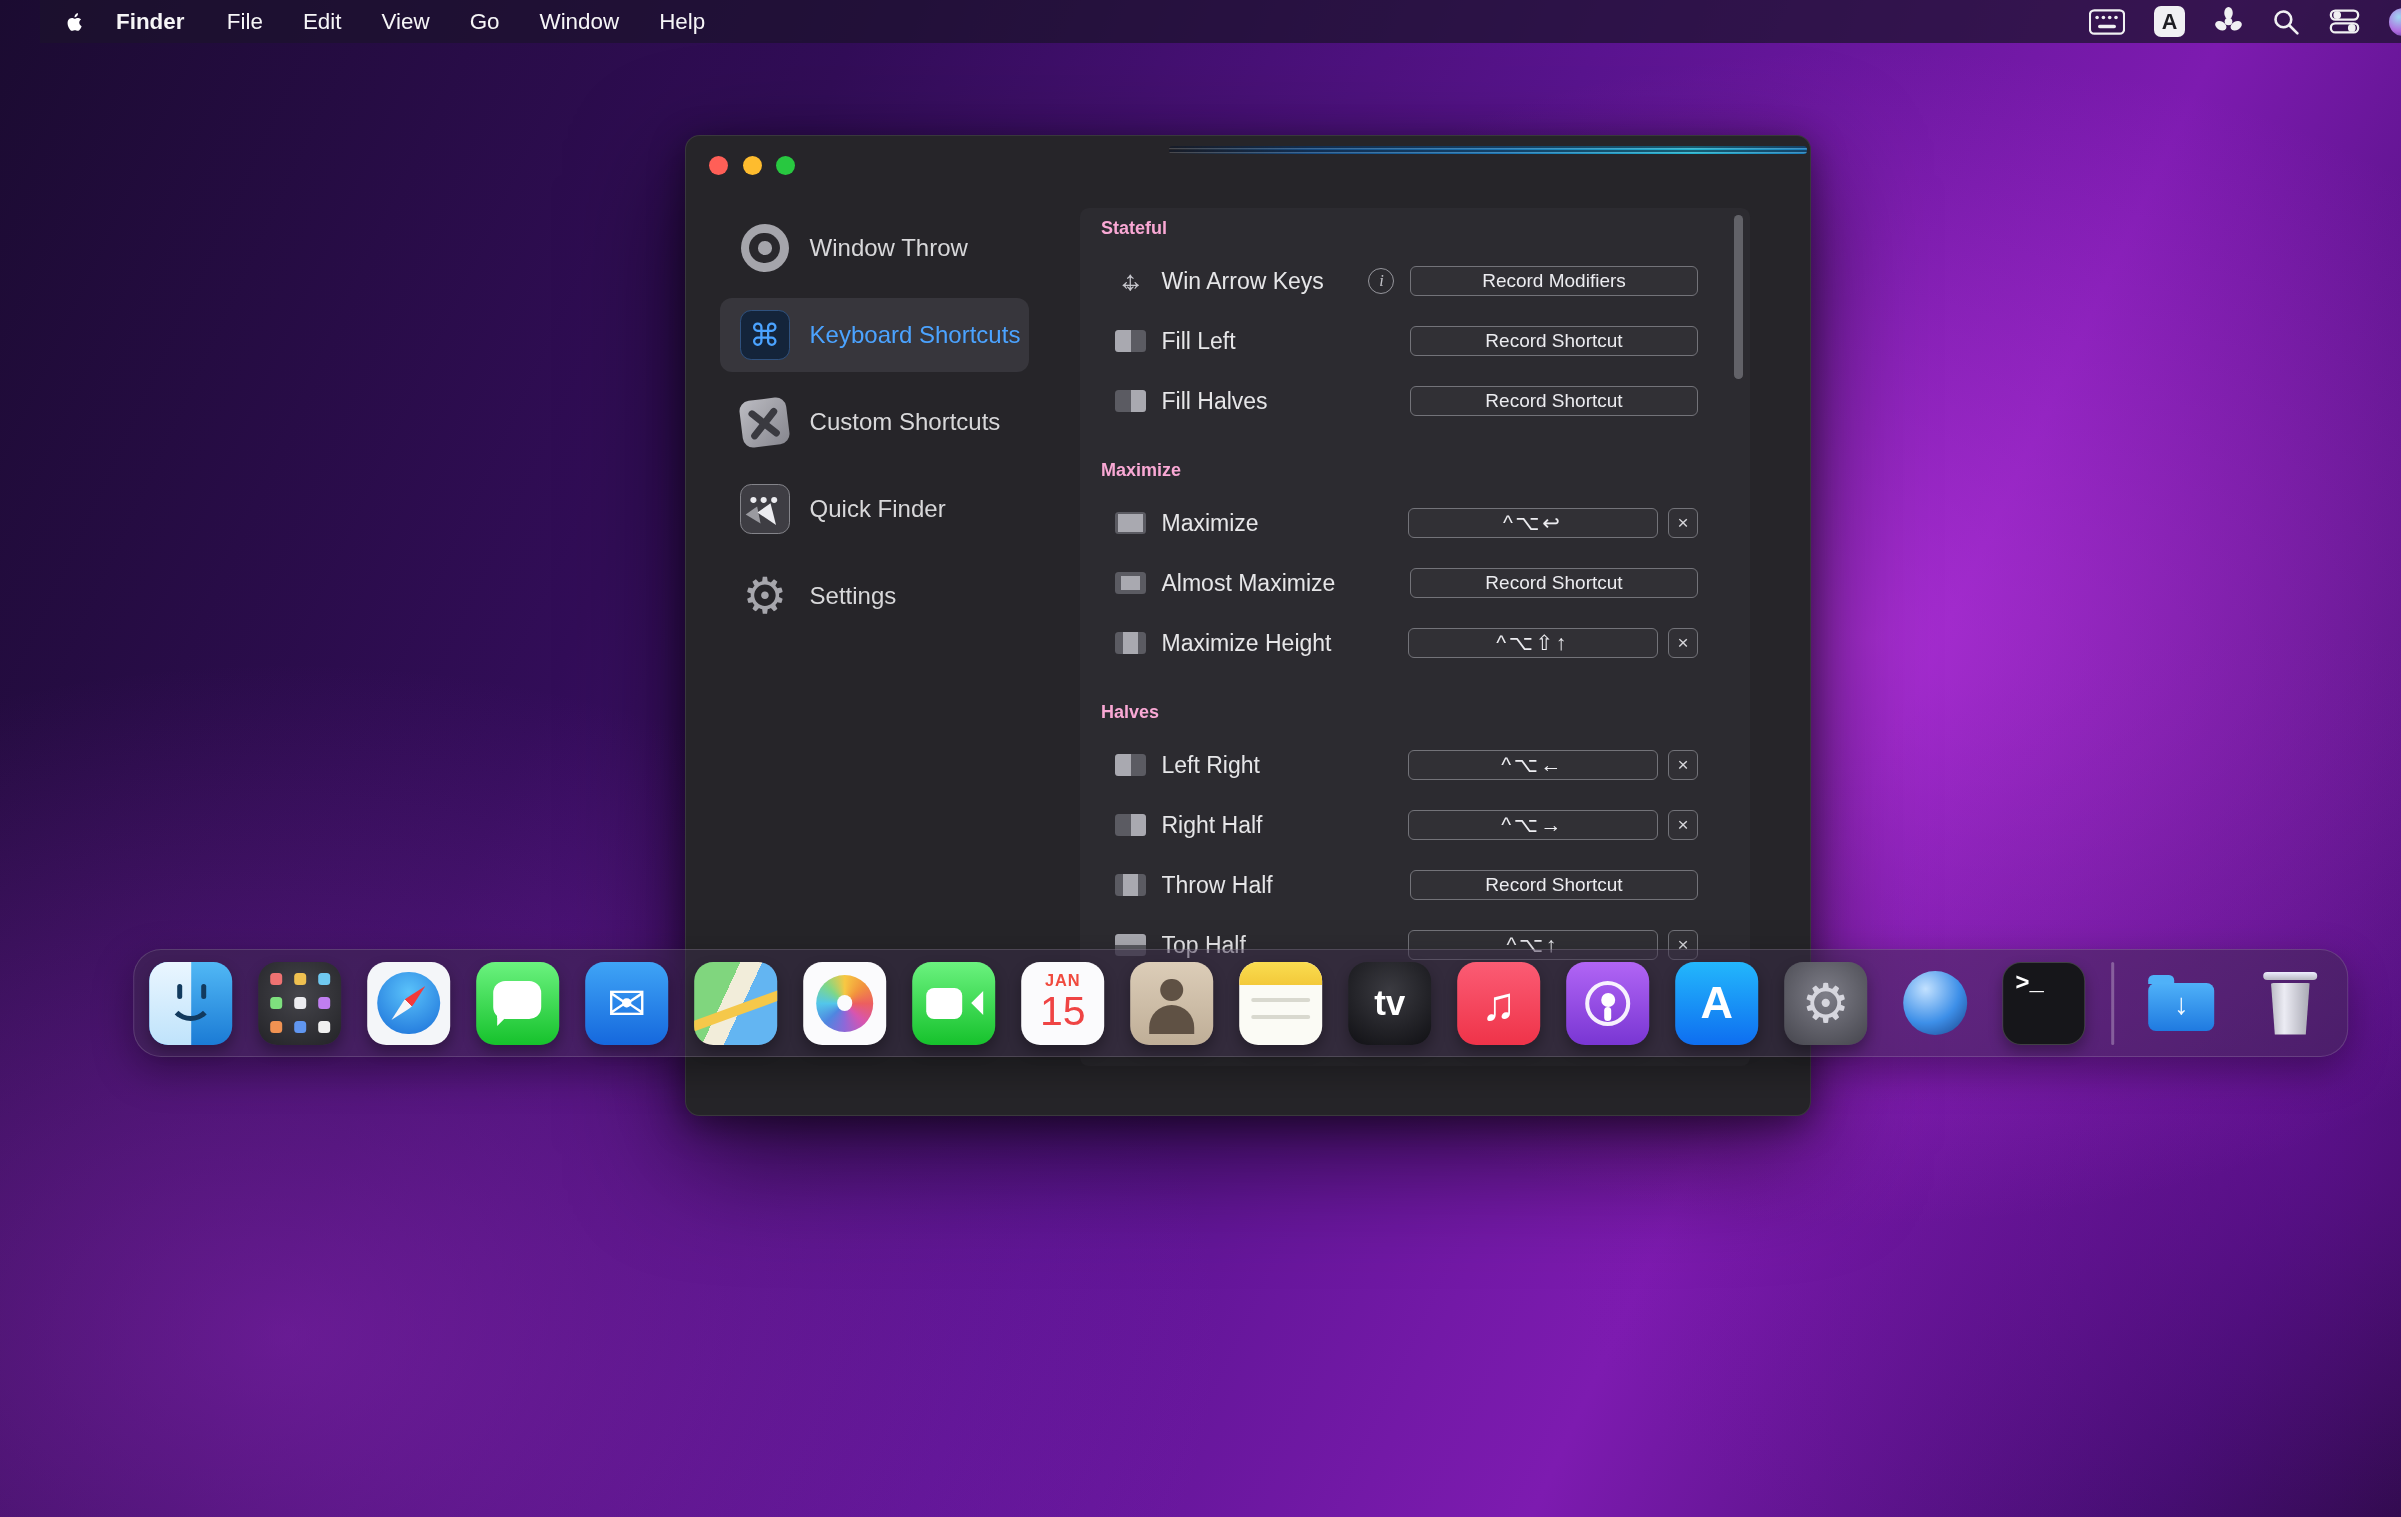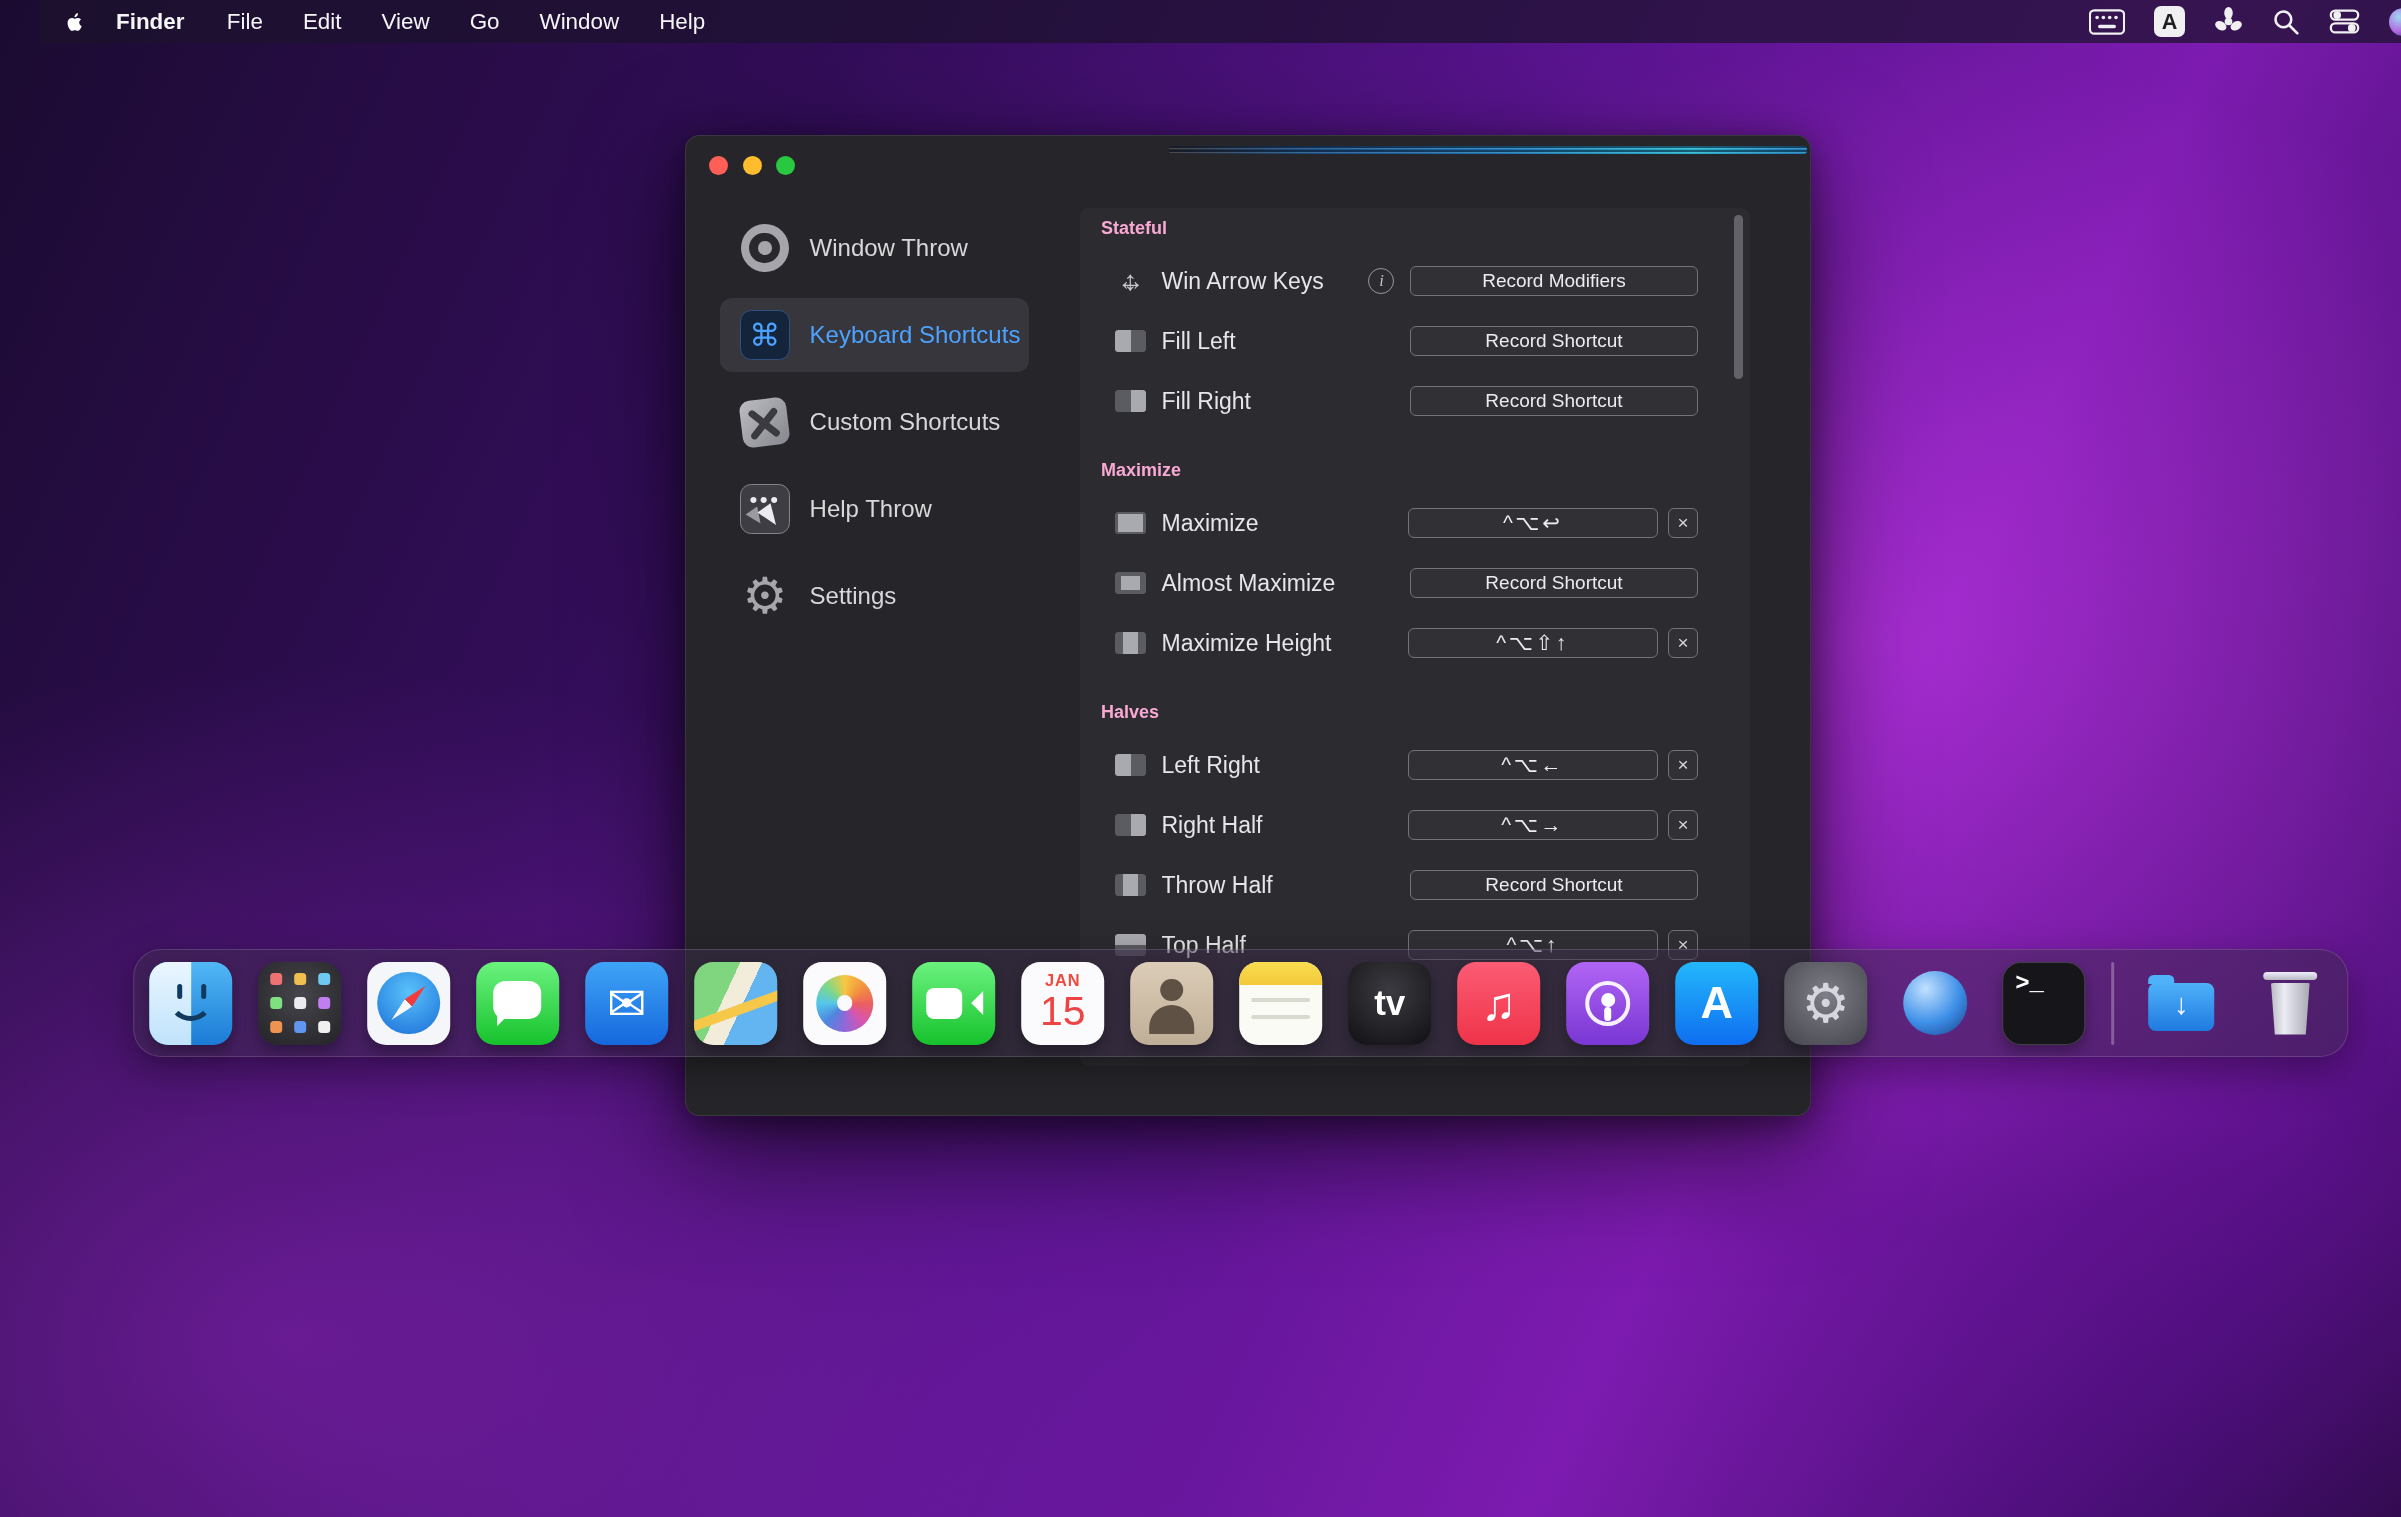--- a/index.html
+++ b/index.html
@@ -319,21 +319,21 @@
           <span class="sb-label">Custom Shortcuts</span>
         </div>
         <div class="sb-item">
           <span class="sb-icon">
             <span class="qt-key">
                 <span class="qt-dots">•••</span>
                 <span class="qt-cursor2"></span>
                 <span class="qt-cursor"></span>
               </span>
           </span>
-          <span class="sb-label">Help Throw</span>
+          <span class="sb-label">Quick Finder</span>
         </div>
         <div class="sb-item">
           <span class="sb-icon settings-gear"></span>
           <span class="sb-label">Settings</span>
         </div>
       </aside>
 
       <main class="panel">
 
         <section>
@@ -358,21 +358,21 @@
               </span>
             <span class="row-label">Fill Left</span>
             <span class="ctrl">
                 <button class="record-btn">Record Shortcut</button>
               </span>
           </div>
           <div class="row">
             <span class="mini fill-right">
                 <i></i>
               </span>
-            <span class="row-label">Fill Right</span>
+            <span class="row-label">Fill Halves</span>
             <span class="ctrl">
                 <button class="record-btn">Record Shortcut</button>
               </span>
           </div>
         </section>
 
         <section>
           <div class="sec-title">Maximize</div>
           <div class="row">
             <span class="mini maximize">

